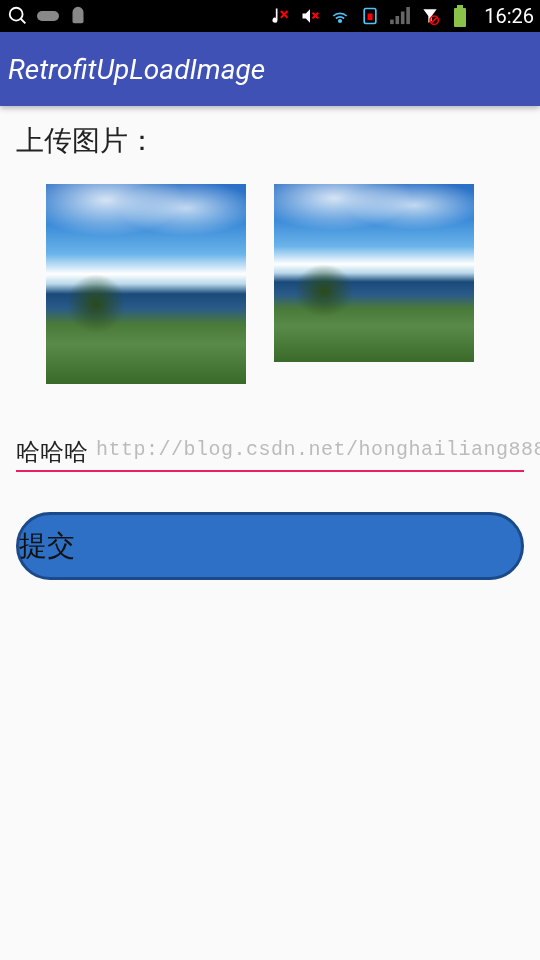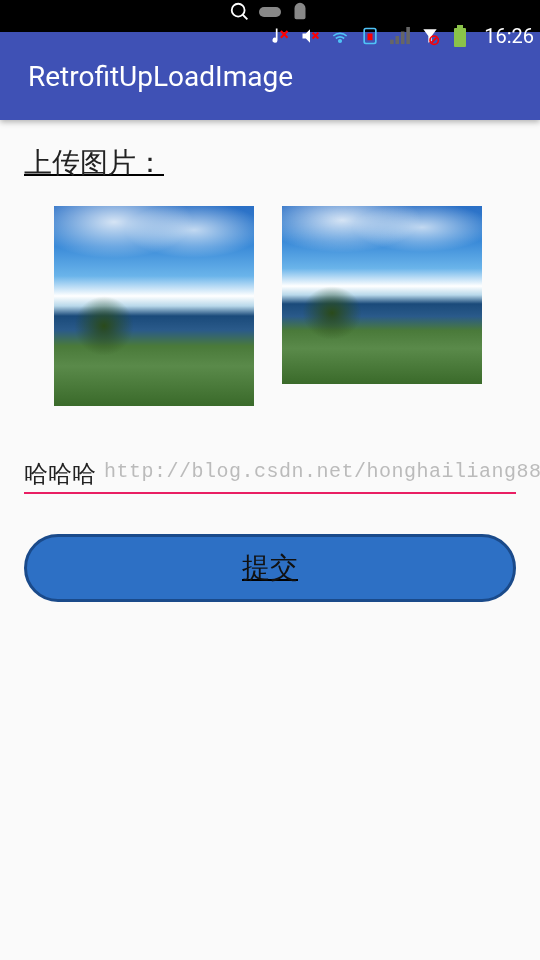--- a/index.html
+++ b/index.html
@@ -10,39 +10,38 @@
       background: #fafafa;
       overflow: hidden;
     }
     .status-bar {
       height: 32px;
       background: #000;
       display: flex;
       align-items: center;
       padding: 0 6px;
       color: #fff;
-      flex-direction: column;
     }
     .status-left { display: flex; gap: 6px; align-items: center; }
     .status-right { margin-left: auto; display: flex; gap: 6px; align-items: center; }
     .status-icon { width: 24px; height: 24px; display: flex; align-items: center; justify-content: center; }
     .time { font-size: 20px; margin-left: 6px; }
     .app-bar {
-      height: 88px;
+      height: 74px;
       background: #3f51b5;
       display: flex;
       align-items: center;
-      padding: 0 28px;
+      padding: 0 8px;
       box-shadow: 0 2px 6px rgba(0,0,0,0.3);
+      font-style: italic;
     }
     .app-title { color: #fff; font-size: 28px; font-weight: 400; }
     .content {
-      padding: 24px;
-      position: relative;
-      text-decoration: underline;
+      padding: 16px;
+      position: relative;
     }
     .section-label {
       font-size: 28px;
       color: #222;
       margin-bottom: 24px;
     }
     .images-row {
       display: flex;
       gap: 28px;
       padding-left: 30px;
@@ -110,21 +109,20 @@
       width: 100%;
       height: 68px;
       background: #2d70c5;
       border: 3px solid #1a4a8a;
       border-radius: 34px;
       color: #111;
       font-size: 28px;
       cursor: pointer;
       display: flex;
       align-items: center;
-      justify-content: center;
       margin-top: 20px;
     }
   </style>
 </head>
 <body>
 
 <div class="status-bar">
   <div class="status-left">
     <span class="status-icon">
       <svg width="22" height="22" viewBox="0 0 24 24" fill="none" stroke="#fff" stroke-width="2">

